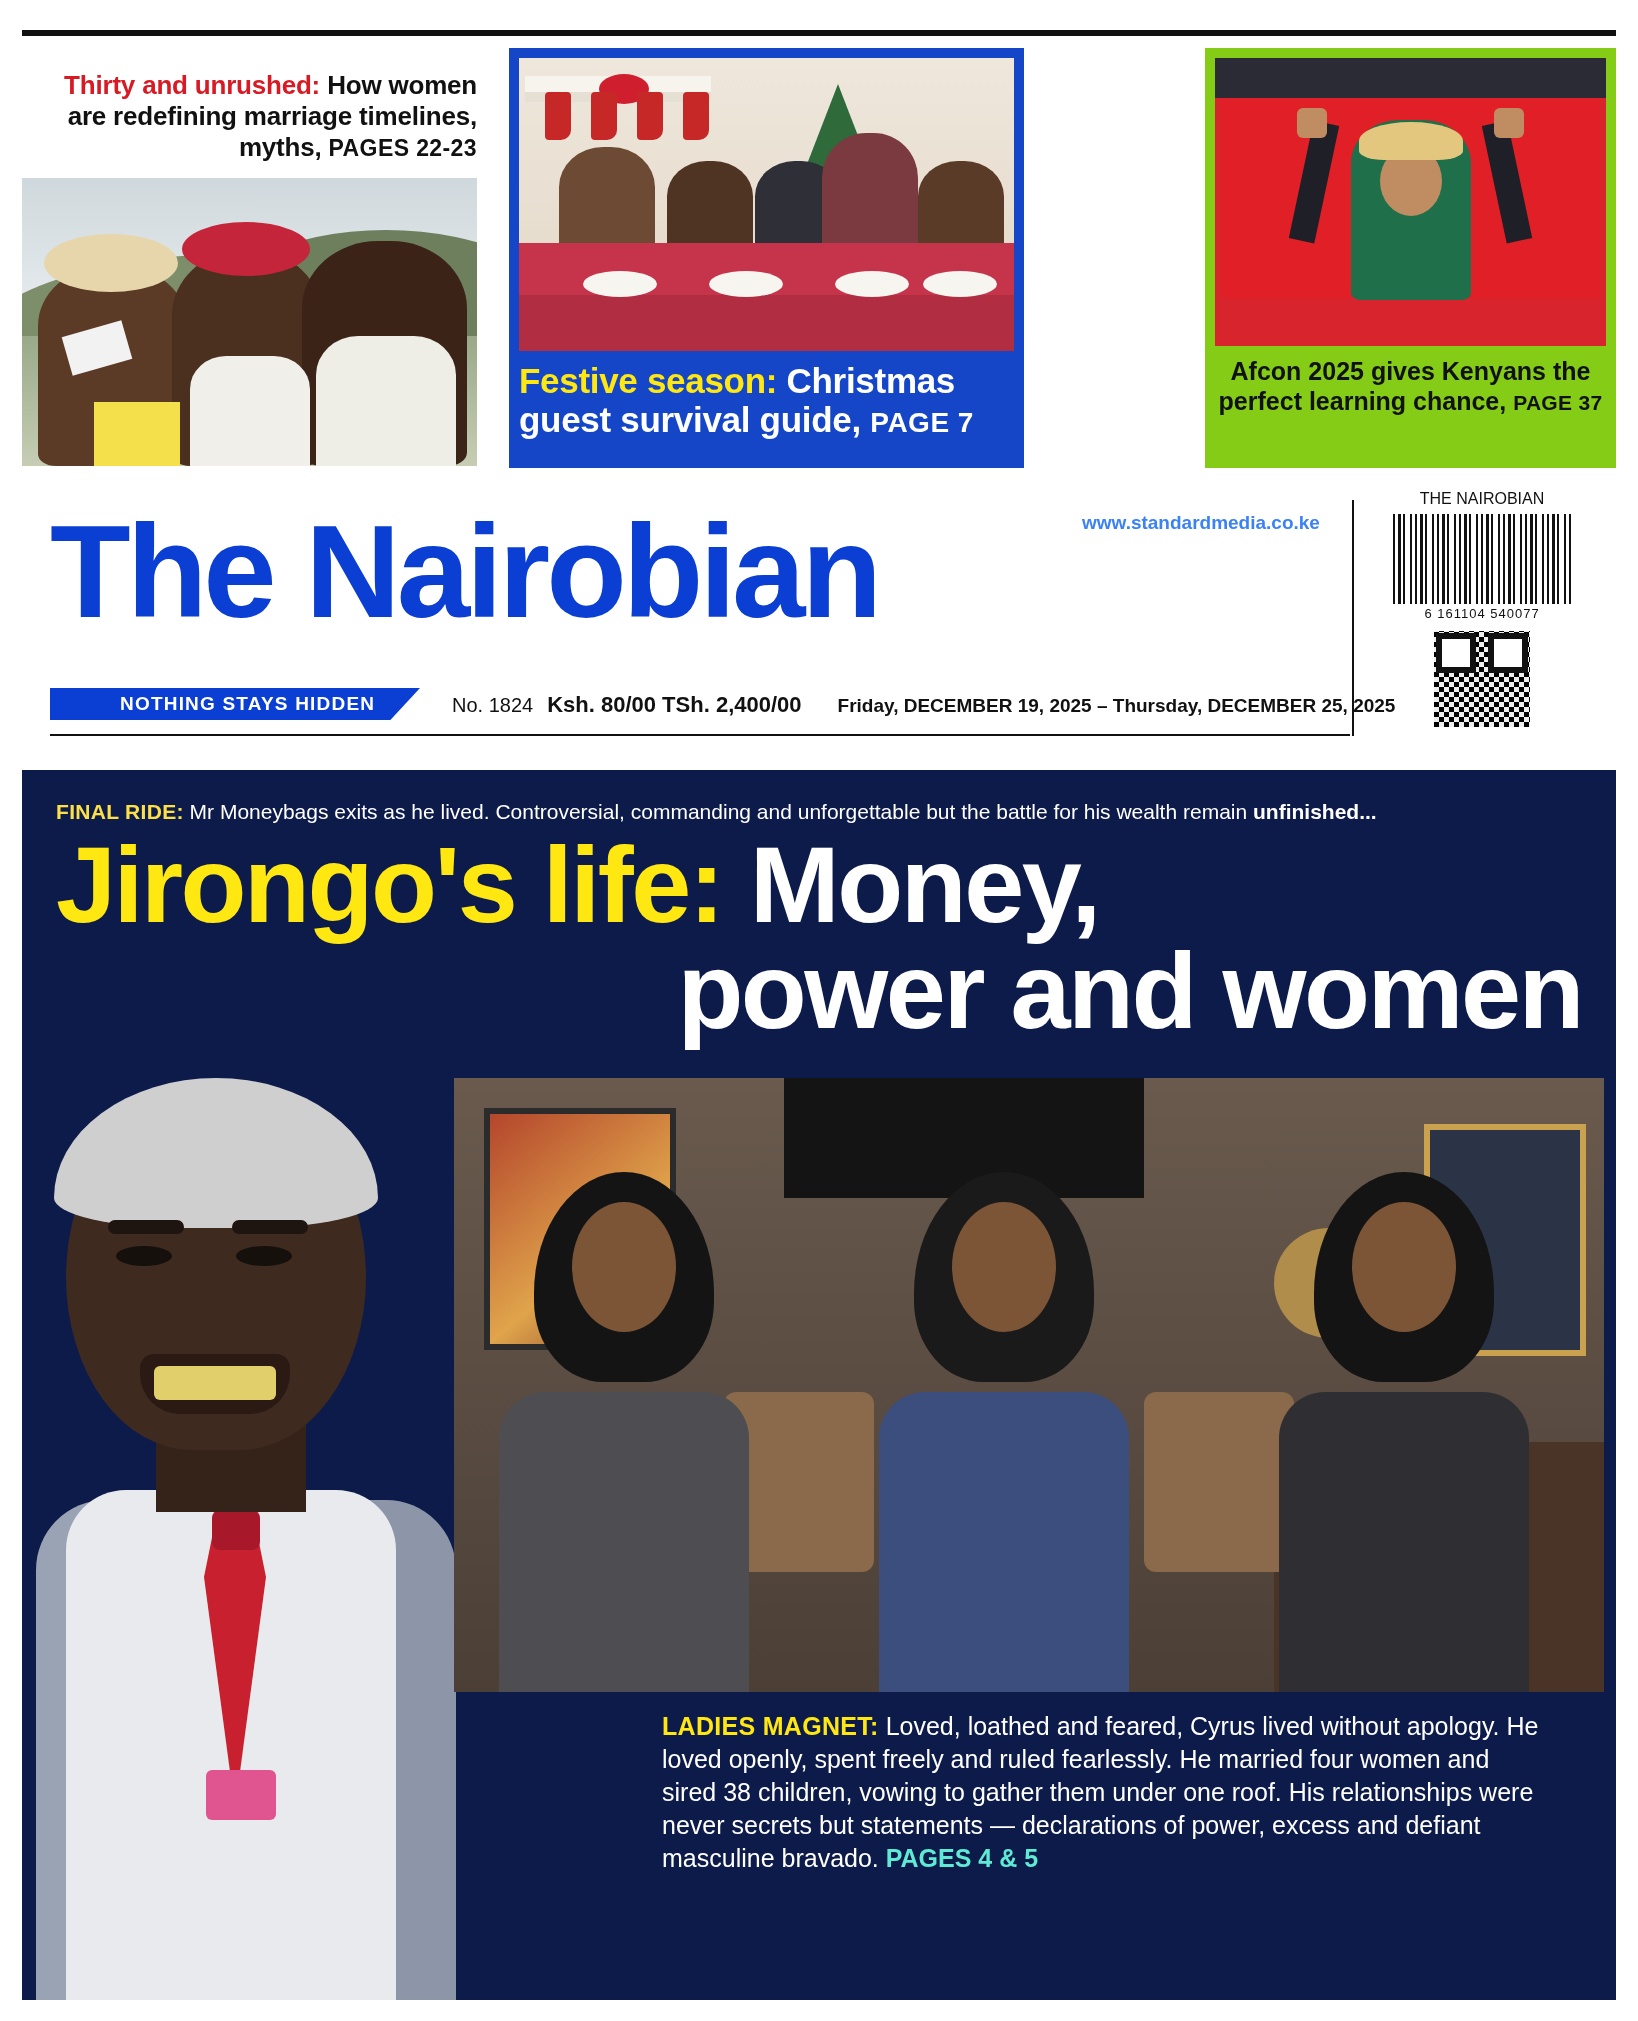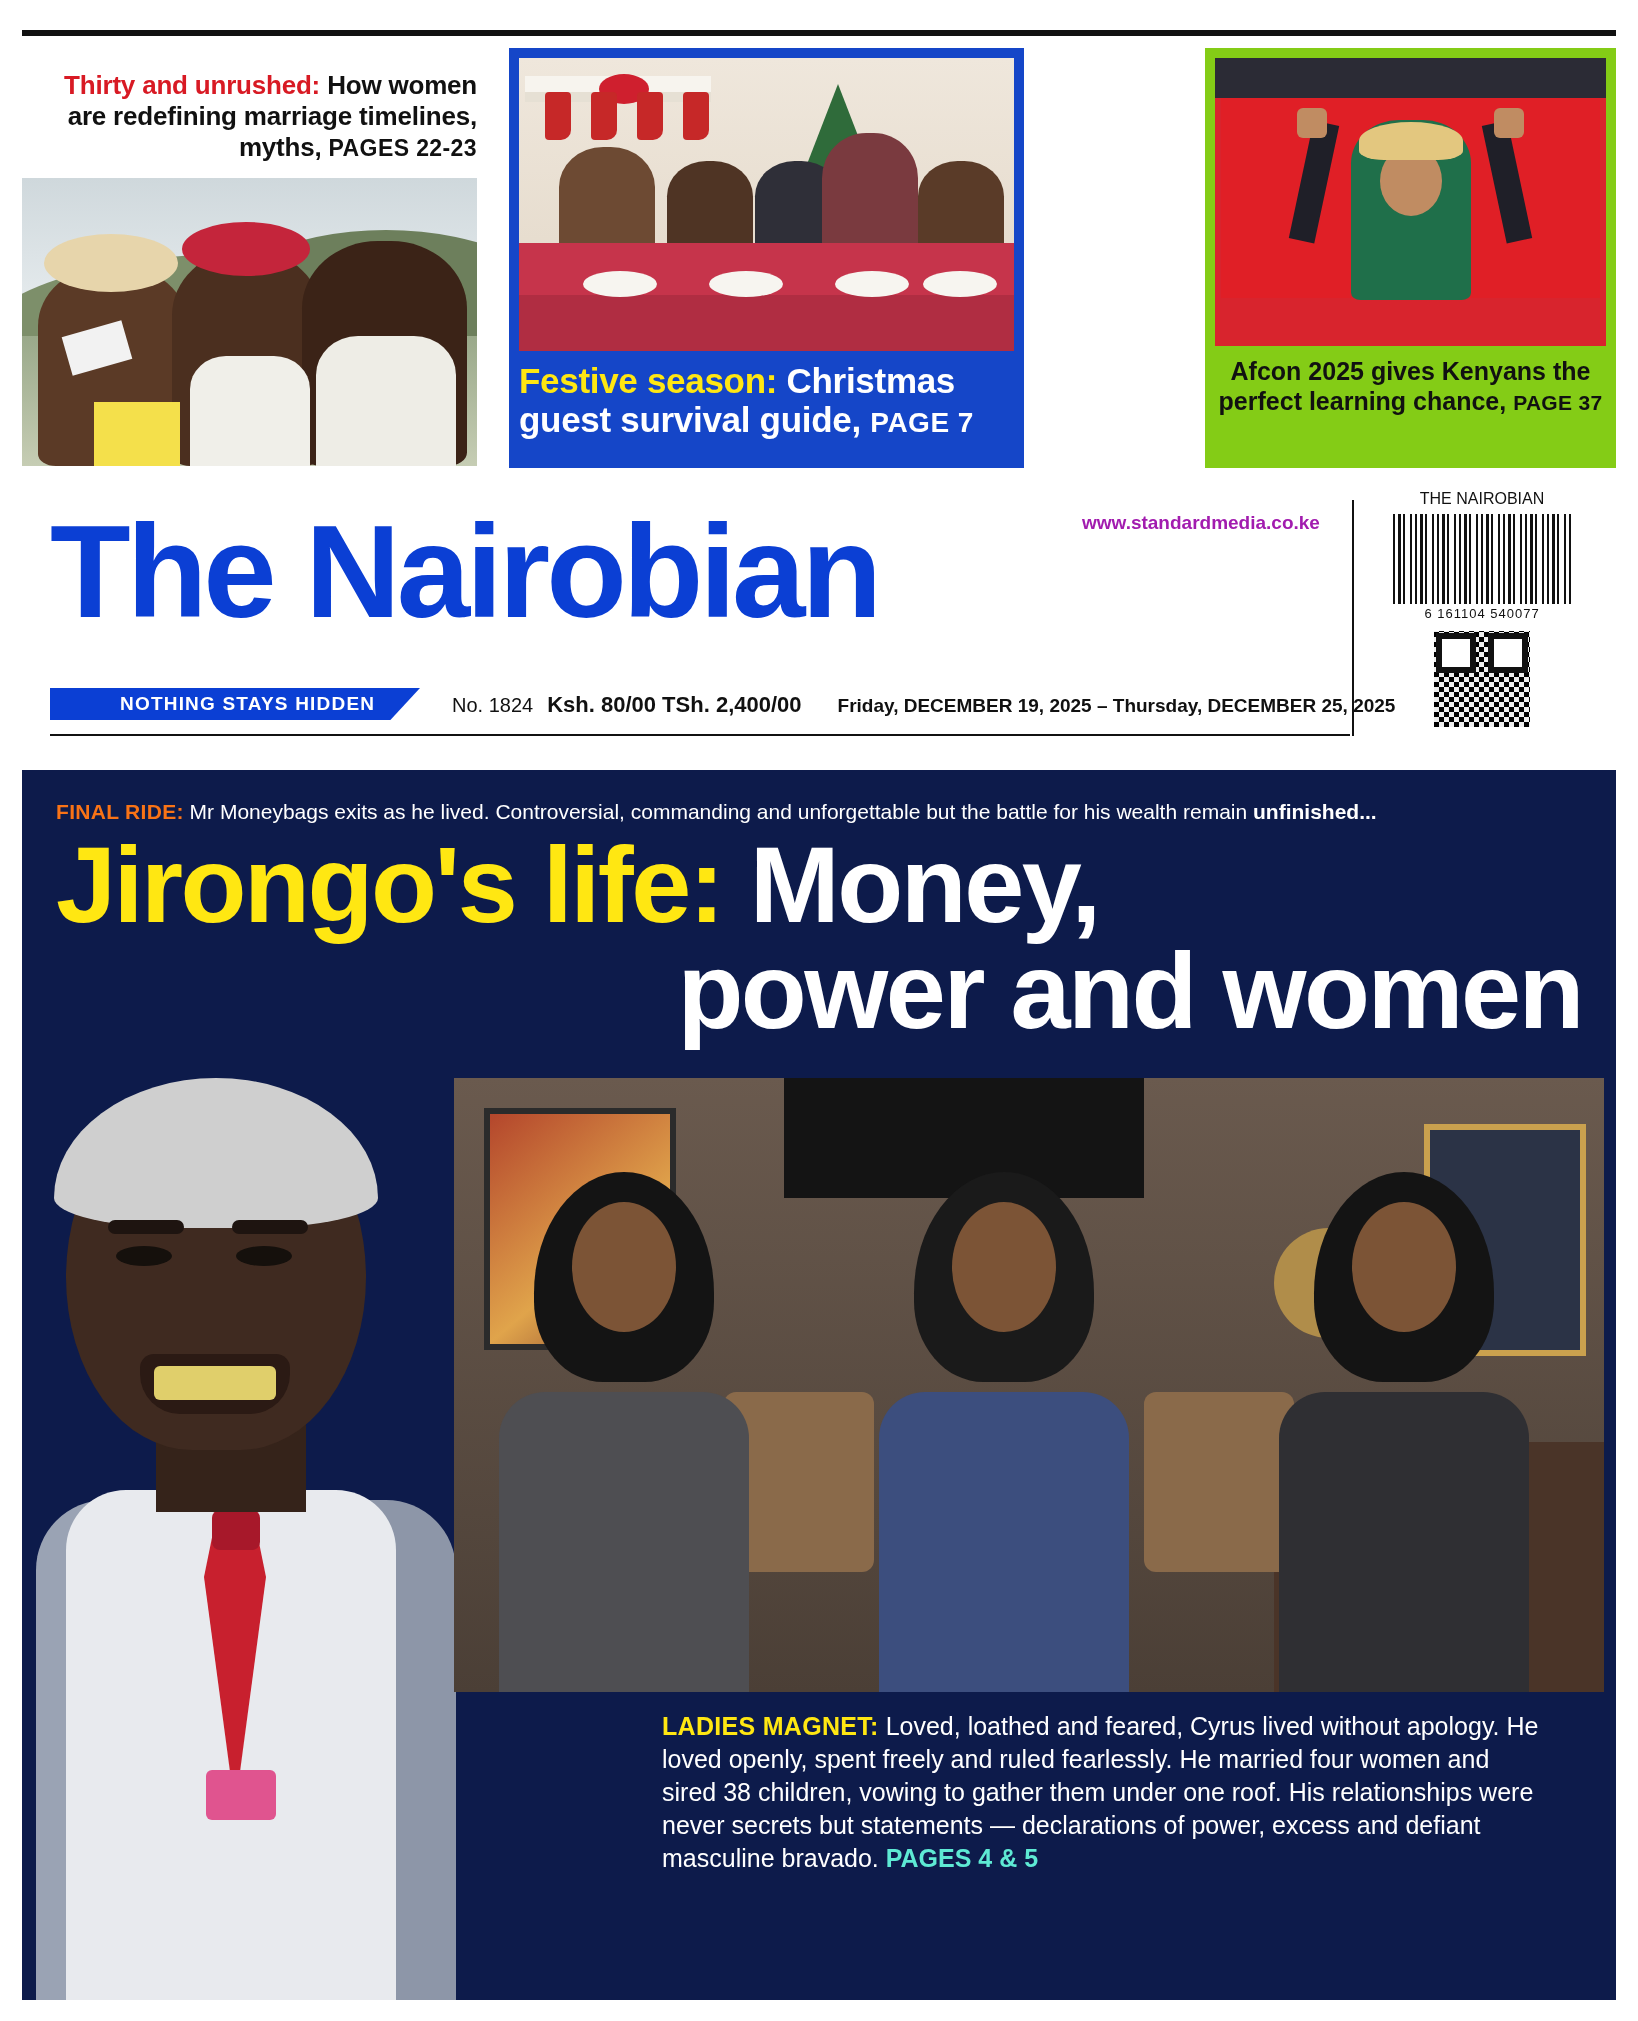--- a/index.html
+++ b/index.html
@@ -316,21 +316,21 @@
     color: #0b3fd4;
     letter-spacing: -4px;
     font-family: "Liberation Sans", sans-serif;
   }
   .mast-url {
     position: absolute;
     left: 1060px;
     top: 22px;
     font-size: 19px;
     font-weight: bold;
-    color: #a21caf;
+    color: #3b82f6;
   }
   .mast-slogan {
     position: absolute;
     left: 28px;
     top: 198px;
     width: 370px;
     height: 32px;
     background: #0b3fd4;
     color: #ffffff;
     font-size: 19px;
@@ -430,21 +430,21 @@
   .kicker {
     position: absolute;
     left: 34px;
     top: 28px;
     right: 34px;
     font-size: 21px;
     color: #ffffff;
     line-height: 1.3;
   }
   .kicker .label {
-    color: #f97316;
+    color: #fde047;
     font-weight: bold;
     letter-spacing: 0.3px;
   }
   .kicker .bold-end { font-weight: bold; }
   .headline {
     position: absolute;
     left: 34px;
     right: 34px;
     top: 62px;
     font-size: 108px;

